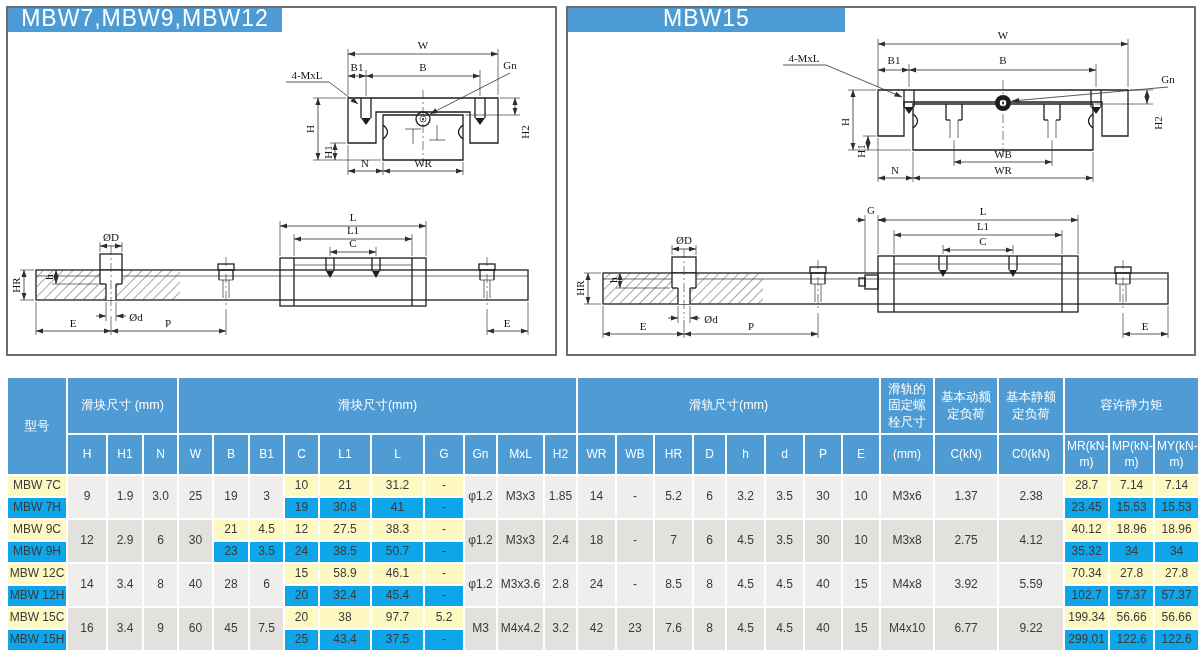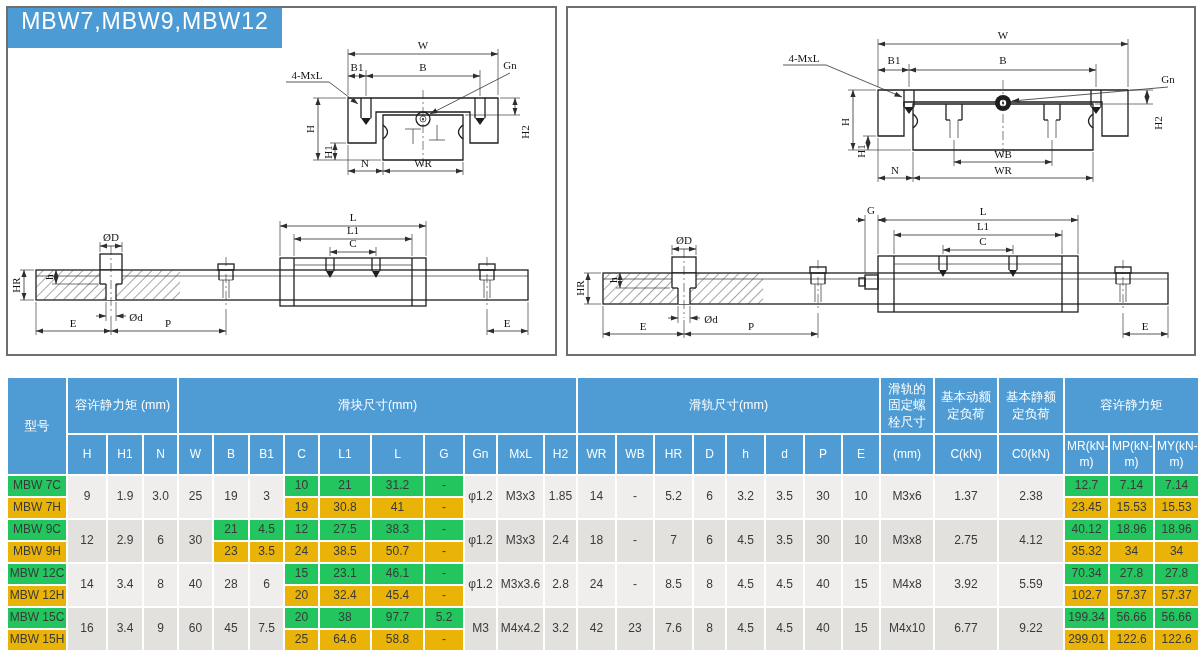--- a/index.html
+++ b/index.html
@@ -3,22 +3,22 @@
 <meta charset="utf-8">
 <style>
   html,body{margin:0;padding:0;}
   body{width:1200px;height:651px;position:relative;background:#ffffff;
        font-family:"Liberation Sans","DejaVu Sans",sans-serif;overflow:hidden;}
 
   
   .panel{position:absolute;top:6px;height:346px;background:#fff;border:2px solid #6e6e6e;}
   .panel-left{left:6px;width:547px;}
   .panel-right{left:566px;width:626px;}
-  .panel-title{position:absolute;top:0;left:0;height:40px;background:#4c9bd5;color:#fff;
-               display:flex;align-items:flex-start;justify-content:center;
+  .panel-title{position:absolute;top:0;left:0;height:24px;background:#4c9bd5;color:#fff;
+               display:flex;align-items:flex-end;justify-content:center;
                font-size:23px;letter-spacing:1px;z-index:2;}
   .panel-left  .panel-title{width:274px;}
   .panel-right .panel-title{width:277px;}
   svg.draw{position:absolute;left:0;top:0;width:100%;height:100%;}
 
   
   .ol{stroke:#1f1f1f;stroke-width:1.3;fill:none;}
   .thin{stroke:#2e2e2e;stroke-width:0.7;fill:none;}
   .dl{stroke:#2e2e2e;stroke-width:0.8;fill:none;}
   .xl{stroke:#2e2e2e;stroke-width:0.65;fill:none;}
@@ -30,21 +30,21 @@
   
   .table-wrap{position:absolute;left:6px;top:376px;width:1188px;}
   table.spec{border-collapse:separate;border-spacing:2px;table-layout:fixed;width:100%;background:#fff;}
   table.spec th{background:#4f9cd4;color:#fff;font-weight:400;font-size:12.5px;line-height:1.3;
                 padding:1px 2px;text-align:center;vertical-align:middle;}
   table.spec tr.g th{height:53px;}
   table.spec tr.s th{height:37px;font-size:12px;}
   table.spec td{font-size:12px;color:#3a3a3a;text-align:center;vertical-align:middle;
                 height:20px;padding:0 1px;line-height:1.1;}
   td.model{text-align:left;padding-left:6px;color:#2b2b2b;}
-  .rlt{background:#22c55e;} .rdk{background:#eab308;margin-left:47px;}
+  .rlt{background:#fef9c3;} .rdk{background:#0ea5e9;margin-left:47px;}
   .mlt{background:#efeeec;} .mdk{background:#e2e1de;}
 </style>
 </head>
 <body>
 
 <div class="panel panel-left">
   <div class="panel-title">
     <span>MBW7,MBW9,MBW12</span>
   </div>
   <svg class="draw" viewBox="0 0 547 346">
@@ -208,20 +208,23 @@
       <line class="dl" x1="103" y1="323" x2="218" y2="323" marker-start="url(#aS1)" marker-end="url(#aE1)"></line>
       <line class="dl" x1="479" y1="323" x2="520" y2="323" marker-start="url(#aS1)" marker-end="url(#aE1)"></line>
       <text class="dim" x="65" y="319">E</text>
       <text class="dim" x="160" y="319">P</text>
       <text class="dim" x="499" y="319">E</text>
     </g>
   </svg>
 </div>
 
 <div class="panel panel-right">
+  <div class="panel-title">
+    <span>MBW15</span>
+  </div>
   <svg class="draw" viewBox="0 0 626 346">
     <defs>
       <marker id="aE2" markerUnits="userSpaceOnUse" markerWidth="8" markerHeight="6" refX="7.5" refY="2.6" orient="auto">
           <path d="M0,0 L7.5,2.6 L0,5.2 Z" fill="#2e2e2e"></path>
         </marker>
       <marker id="aS2" markerUnits="userSpaceOnUse" markerWidth="8" markerHeight="6" refX="0.5" refY="2.6" orient="auto">
           <path d="M7.5,0 L0.5,2.6 L7.5,5.2 Z" fill="#2e2e2e"></path>
         </marker>
       <pattern id="hatch2" width="7" height="7" patternTransform="rotate(45)" patternUnits="userSpaceOnUse">
           <line x1="0" y1="0" x2="0" y2="7" stroke="#4a4a4a" stroke-width="1"></line>
@@ -433,21 +436,21 @@
         <col style="width: 52px;">
         <col style="width: 62px;">
         <col style="width: 64px;">
         <col style="width: 43px;">
         <col style="width: 43px;">
         <col style="width: 43px;">
       </colgroup>
       <thead>
         <tr class="g">
           <th rowspan="2">型号</th>
-          <th colspan="3">容许静力矩 (mm)</th>
+          <th colspan="3">滑块尺寸 (mm)</th>
           <th colspan="10">滑块尺寸(mm)</th>
           <th colspan="8">滑轨尺寸(mm)</th>
           <th colspan="1">滑轨的固定螺栓尺寸</th>
           <th colspan="1">基本动额定负荷</th>
           <th colspan="1">基本静额定负荷</th>
           <th colspan="3">容许静力矩</th>
         </tr>
         <tr class="s">
           <th>H</th>
           <th>H1</th>
@@ -498,21 +501,21 @@
           <td rowspan="2" class="mlt">-</td>
           <td rowspan="2" class="mlt">5.2</td>
           <td rowspan="2" class="mlt">6</td>
           <td rowspan="2" class="mlt">3.2</td>
           <td rowspan="2" class="mlt">3.5</td>
           <td rowspan="2" class="mlt">30</td>
           <td rowspan="2" class="mlt">10</td>
           <td rowspan="2" class="mlt">M3x6</td>
           <td rowspan="2" class="mlt">1.37</td>
           <td rowspan="2" class="mlt">2.38</td>
-          <td class="rlt">12.7</td>
+          <td class="rlt">28.7</td>
           <td class="rlt">7.14</td>
           <td class="rlt">7.14</td>
         </tr>
         <tr>
           <td class="rdk model">MBW 7H</td>
           <td class="rdk">19</td>
           <td class="rdk">30.8</td>
           <td class="rdk">41</td>
           <td class="rdk">-</td>
           <td class="rdk">23.45</td>
@@ -563,21 +566,21 @@
         </tr>
         <tr>
           <td class="rlt model">MBW 12C</td>
           <td rowspan="2" class="mlt">14</td>
           <td rowspan="2" class="mlt">3.4</td>
           <td rowspan="2" class="mlt">8</td>
           <td rowspan="2" class="mlt">40</td>
           <td rowspan="2" class="mlt">28</td>
           <td rowspan="2" class="mlt">6</td>
           <td class="rlt">15</td>
-          <td class="rlt">23.1</td>
+          <td class="rlt">58.9</td>
           <td class="rlt">46.1</td>
           <td class="rlt">-</td>
           <td rowspan="2" class="mlt">φ1.2</td>
           <td rowspan="2" class="mlt">M3x3.6</td>
           <td rowspan="2" class="mlt">2.8</td>
           <td rowspan="2" class="mlt">24</td>
           <td rowspan="2" class="mlt">-</td>
           <td rowspan="2" class="mlt">8.5</td>
           <td rowspan="2" class="mlt">8</td>
           <td rowspan="2" class="mlt">4.5</td>
@@ -627,22 +630,22 @@
           <td rowspan="2" class="mdk">M4x10</td>
           <td rowspan="2" class="mdk">6.77</td>
           <td rowspan="2" class="mdk">9.22</td>
           <td class="rlt">199.34</td>
           <td class="rlt">56.66</td>
           <td class="rlt">56.66</td>
         </tr>
         <tr>
           <td class="rdk model">MBW 15H</td>
           <td class="rdk">25</td>
-          <td class="rdk">64.6</td>
-          <td class="rdk">58.8</td>
+          <td class="rdk">43.4</td>
+          <td class="rdk">37.5</td>
           <td class="rdk">-</td>
           <td class="rdk">299.01</td>
           <td class="rdk">122.6</td>
           <td class="rdk">122.6</td>
         </tr>
       </tbody>
     </table>
 </div>
 
 </body></html>

